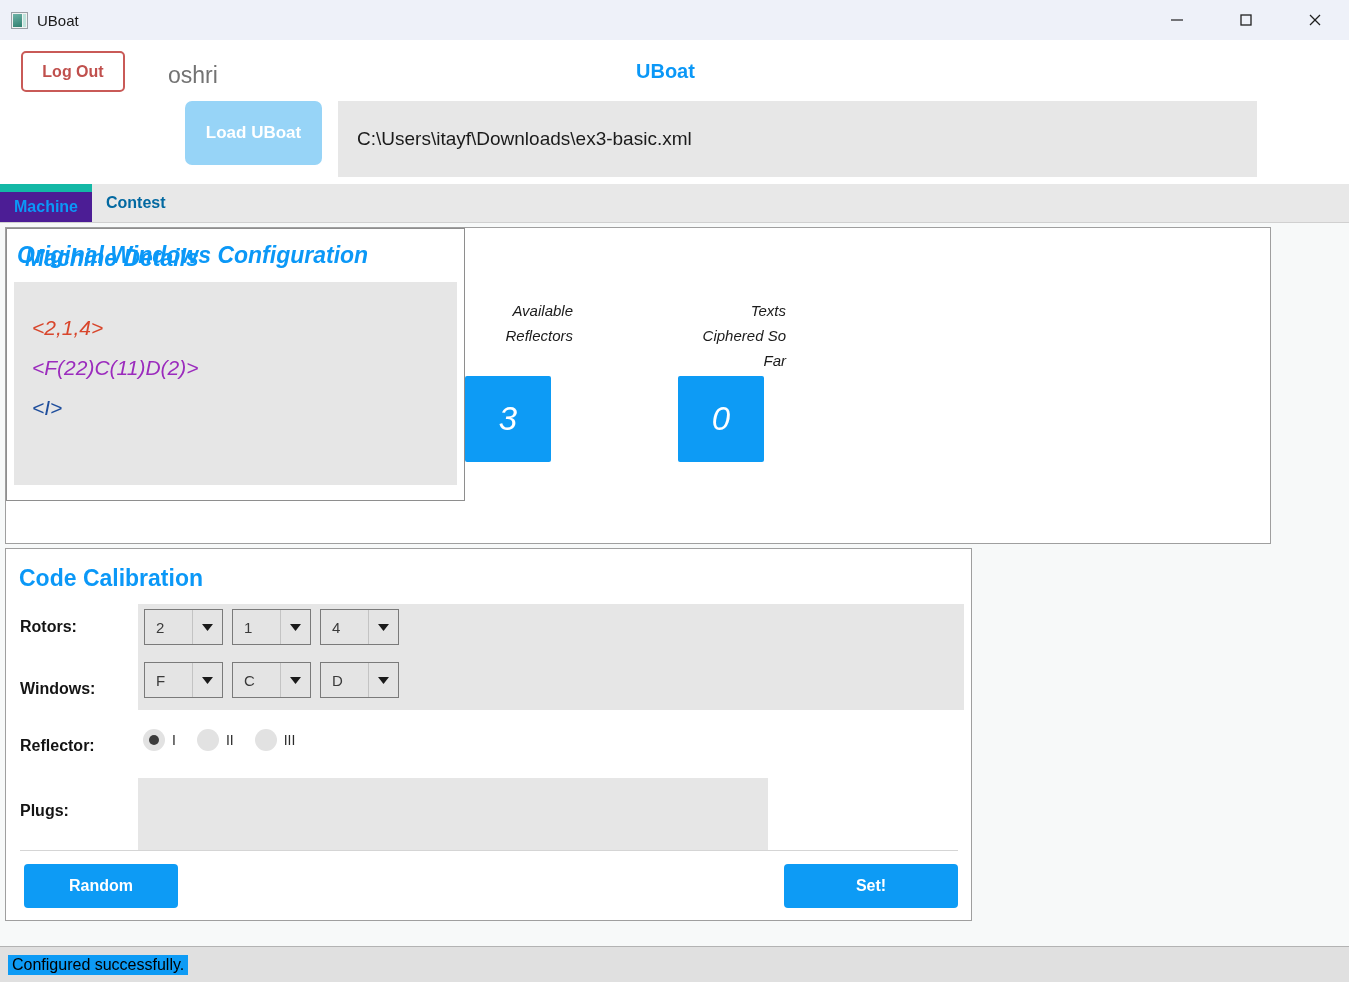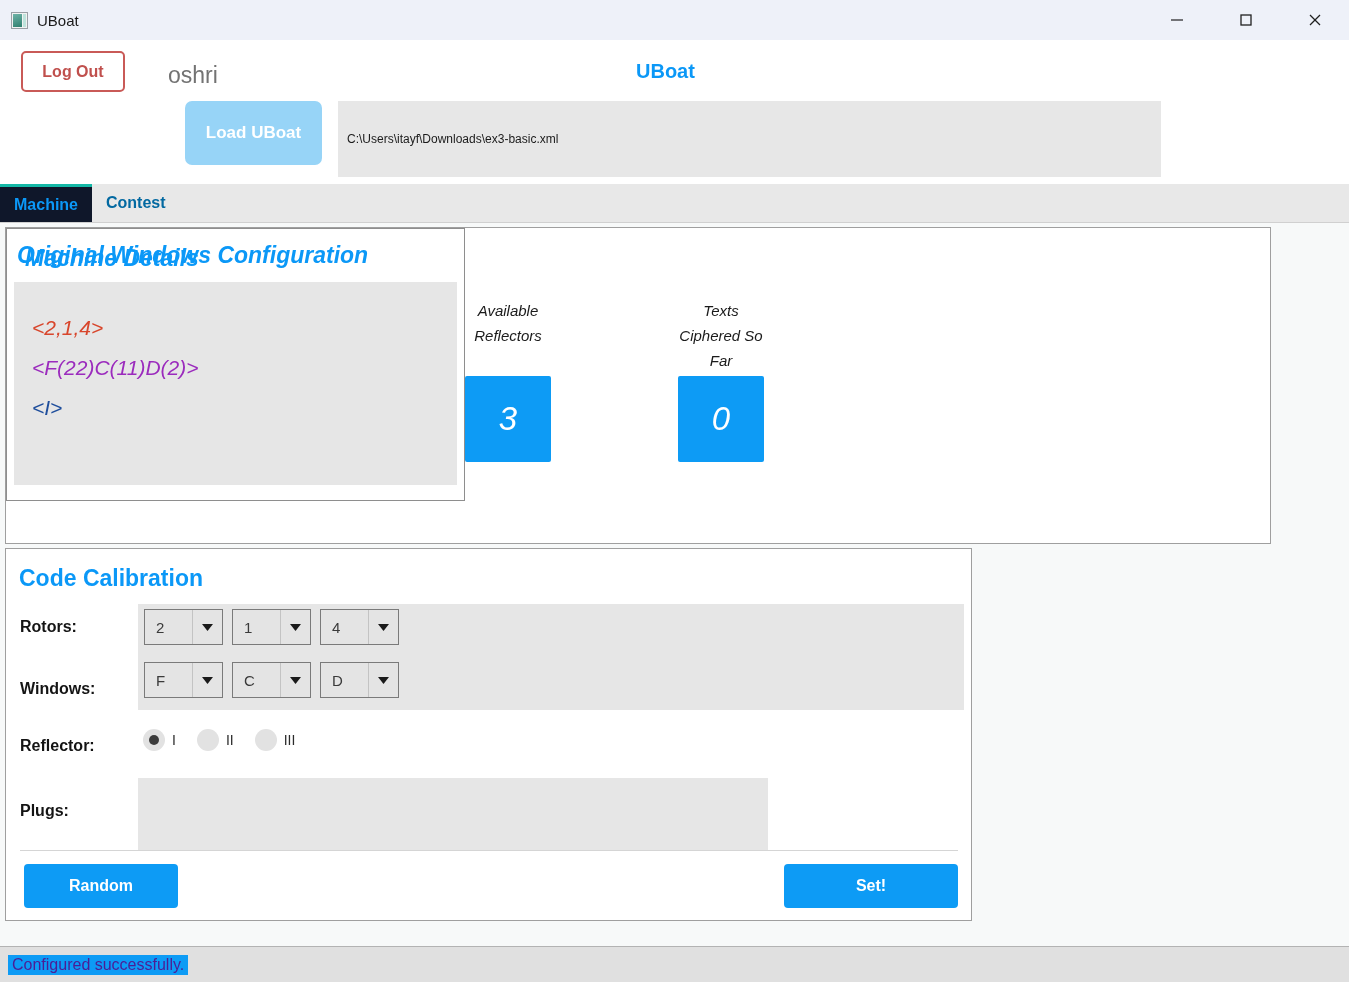--- a/index.html
+++ b/index.html
@@ -75,48 +75,48 @@
     position: absolute; left: 185px; top: 3px;
     width: 137px; height: 64px;
     background: #97d4f7;
     border: none; border-radius: 7px;
     color: #ffffff; font-size: 17px; font-weight: bold;
     display: flex; align-items: center; justify-content: center;
     cursor: pointer;
   }
   .path-box {
     position: absolute; left: 338px; top: 3px;
-    width: 823px; height: 76px;
+    width: 919px; height: 76px;
     background: #e7e7e7;
     display: flex; align-items: center;
-    padding-left: 9px;
-    font-size: 12px; color: #1b1b1b;
+    padding-left: 19px;
+    font-size: 19px; color: #1b1b1b;
   }
 
   
   .tabstrip {
     height: 39px;
     background: #e8e8e8;
     display: flex;
     align-items: flex-end;
     border-bottom: 1px solid #d0d0d0;
   }
   .tab {
     height: 38px;
     padding: 0 14px;
     display: flex; align-items: center; justify-content: center;
     font-size: 16px; font-weight: bold;
     color: #0369a1;
     background: #e8e8e8;
     cursor: pointer;
   }
   .tab.active {
-    background: #0f172a;
+    background: #4c1d95;
     color: #0b98f7;
-    border-top: 3px solid #14b8a6;
+    border-top: 8px solid #14b8a6;
   }
 
   
   .content { position: relative; height: 743px; background: #f7f9f9; }
 
   .panel {
     background: #ffffff;
     border: 1px solid #9f9f9f;
     position: absolute;
   }
@@ -126,21 +126,21 @@
   .section-title {
     color: #0b98f7;
     font-size: 23px; font-weight: bold;
     position: absolute;
   }
   #machine-title { left: 19px; top: 17px; }
 
   .stat {
     position: absolute;
     width: 130px;
-    text-align: center;
+    text-align: right;
   }
   .stat-label {
     font-size: 15px; color: #1b1b1b;
     line-height: 25px;
   }
   .stat-value-box {
     width: 86px; height: 86px;
     background: #0d9bf5;
     margin: 0 auto;
     display: flex; align-items: center; justify-content: center;
@@ -252,21 +252,21 @@
   .statusbar {
     position: absolute;
     left: 0; bottom: 0;
     width: 1349px; height: 36px;
     background: #e0e0e0;
     border-top: 1px solid #b3b3b3;
     display: flex; align-items: center;
   }
   .status-text {
     background: #0d9bf5;
-    color: #4c1d95;
+    color: #000000;
     font-size: 16px;
     padding: 1px 4px;
     margin-left: 8px;
   }
 </style>
 </head>
 <body>
 
 <div class="titlebar">
   <div class="title-left">

